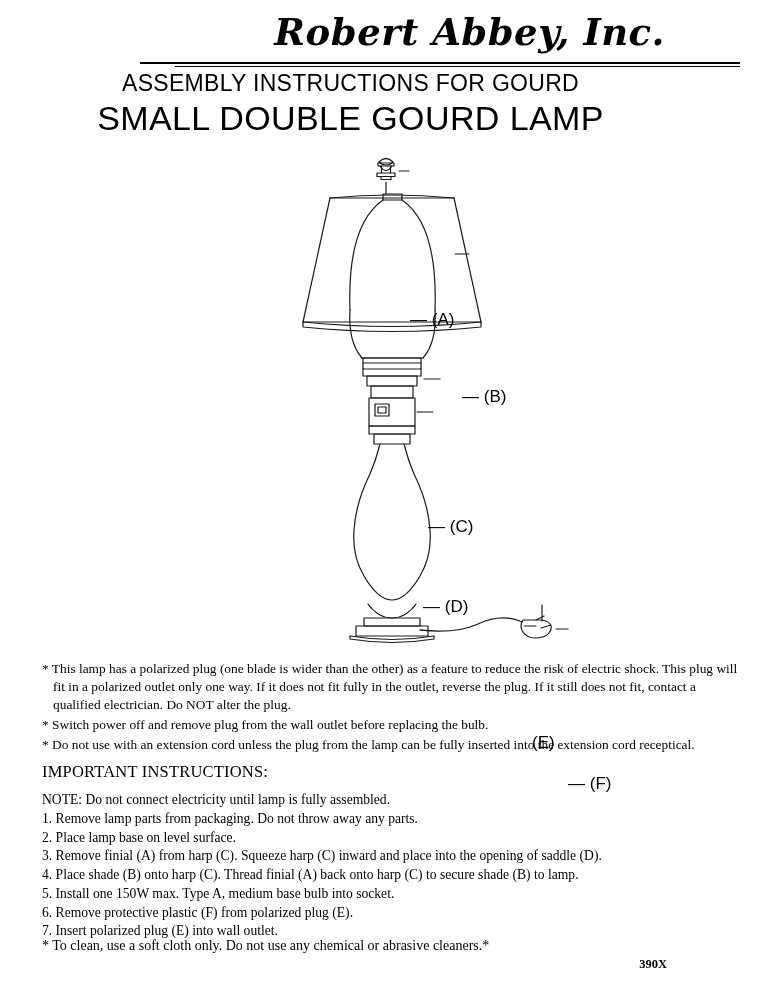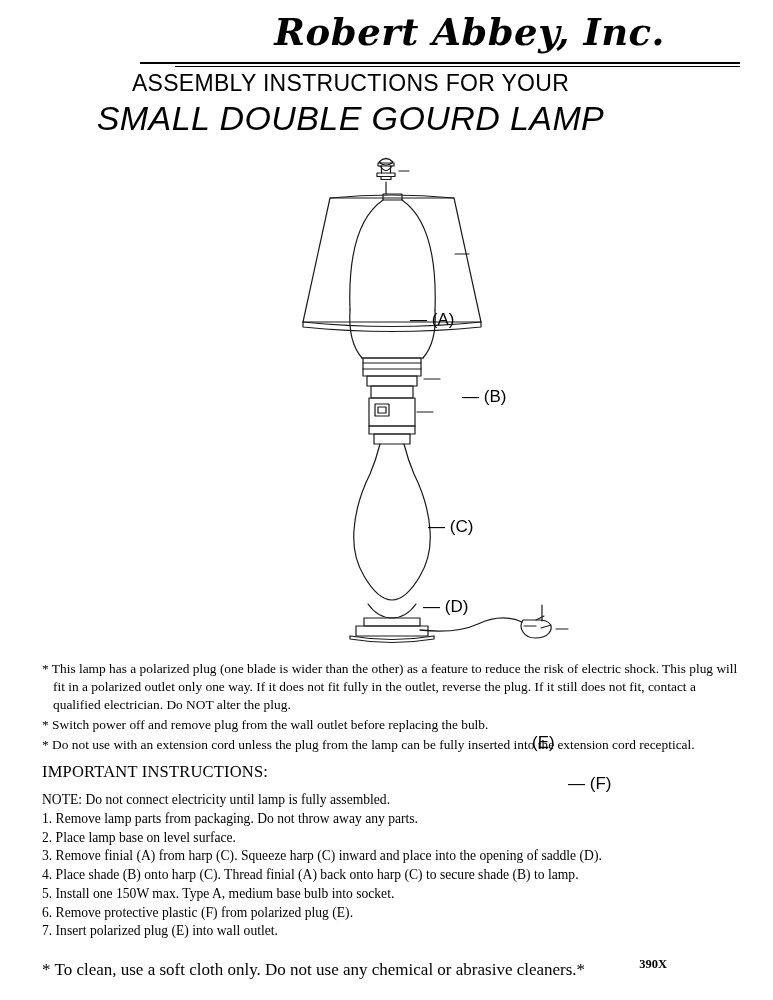--- a/index.html
+++ b/index.html
@@ -60,21 +60,20 @@
     letter-spacing: 0.3px;
   }
   .title-2 {
     position: absolute;
     left: 0; right: 0;
     top: 99px;
     text-align: center;
     font-family: "Liberation Sans", sans-serif;
     font-size: 34px;
     letter-spacing: 0.4px;
-    font-style: italic;
   }
 
   
   .diagram {
     position: absolute;
     left: 0;
     top: 150px;
     width: 773px;
     height: 505px;
   }
@@ -122,42 +121,41 @@
   }
   .assembly p {
     margin: 0;
     font-size: 13.6px;
     line-height: 1.38;
   }
   .footnote {
     position: absolute;
     left: 42px;
     top: 938px;
-    font-size: 17px;
-    margin-top: 22px;
+    font-size: 14px;
   }
   .code {
     position: absolute;
     right: 34px;
     top: 957px;
     font-family: "Liberation Serif", serif;
     font-weight: bold;
     font-size: 12.5px;
   }
 </style>
 </head>
 <body>
 
 <div class="page">
 
   <div class="brand">Robert Abbey, Inc.</div>
   <div class="brand-rule"></div>
   <div class="brand-rule thin"></div>
 
-  <div class="title-1">ASSEMBLY INSTRUCTIONS FOR YOUR</div>
+  <div class="title-1">ASSEMBLY INSTRUCTIONS FOR GOURD</div>
   <div class="title-2">SMALL DOUBLE GOURD LAMP</div>
 
   <div class="diagram">
     <svg width="773" height="505" viewBox="0 0 773 505">
       <g fill="none" stroke="#1a1a1a" stroke-width="1.2" stroke-linejoin="round" stroke-linecap="round">
 
         <g>
           <path d="M379 12 q7 -7 14 0 q-3 3 -7 3 q-4 0 -7 -3 z"></path>
           <path d="M378 13 h16 v3 h-16 z"></path>
           <path d="M380 16 q6 9 12 0"></path>

